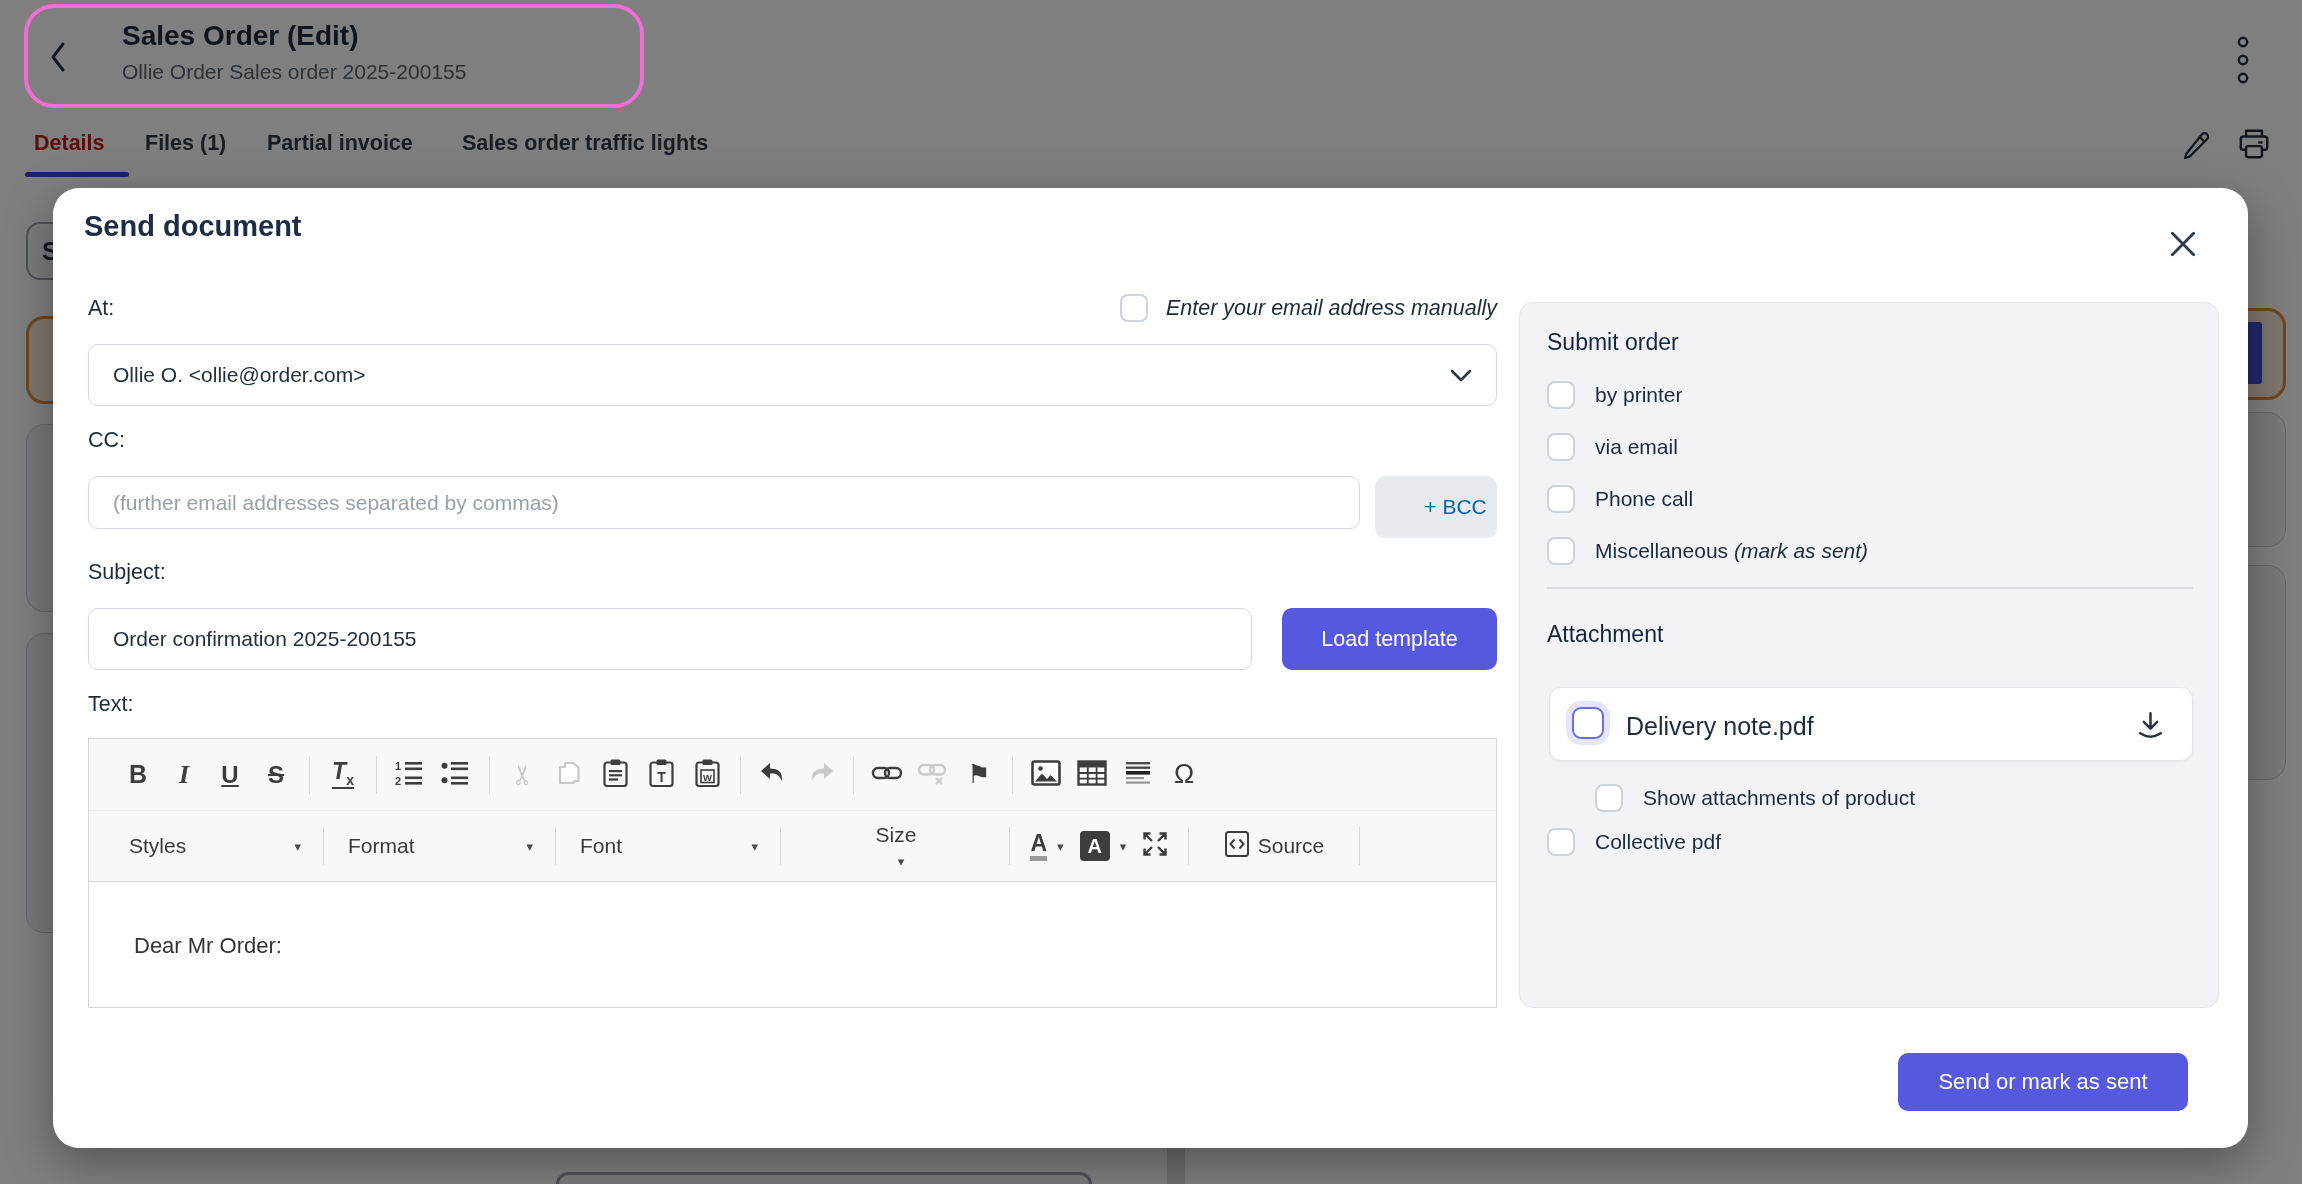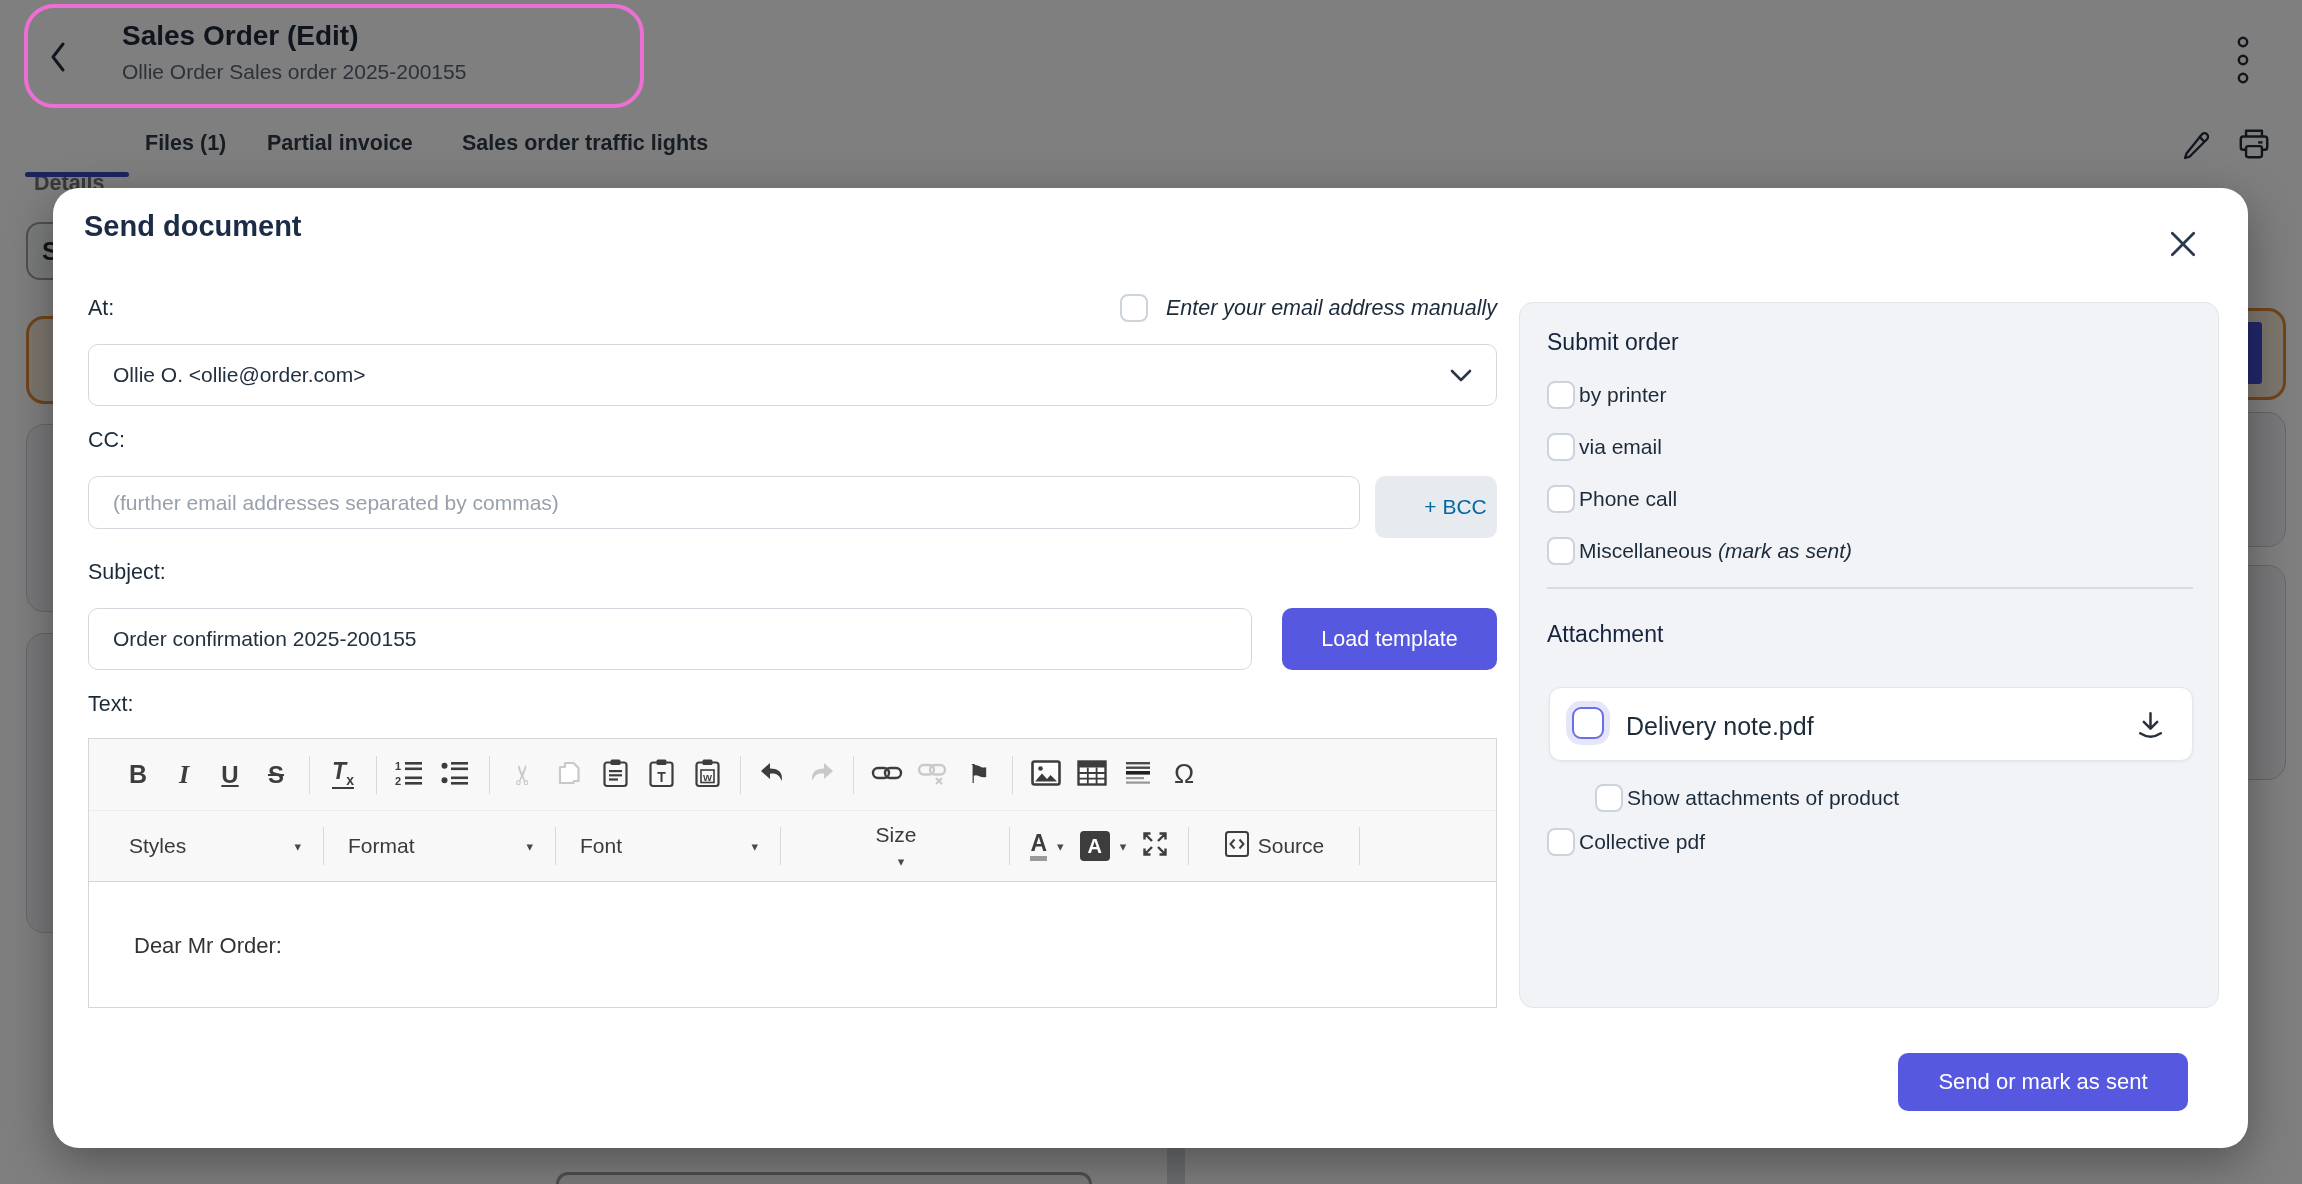--- a/index.html
+++ b/index.html
@@ -5,21 +5,21 @@
   html,body{margin:0;padding:0;width:2302px;height:1184px;overflow:hidden;
     font-family:"Liberation Sans",sans-serif;background:#fff;}
   .stage{position:relative;width:2302px;height:1184px;}
   .abs{position:absolute;box-sizing:border-box;}
 
   
   .base-page{position:absolute;inset:0;background:#fff;}
   .hdr-title{font-size:28px;font-weight:700;color:#212b3a;}
   .hdr-sub{font-size:21px;color:#5a6472;}
   .tab{font-size:21.5px;font-weight:600;color:#2f3a46;cursor:pointer;}
-  .tab.active{color:#737373;margin-top:40px;}
+  .tab.active{color:#b91c1c;}
   .tab-underline{background:#3c49c0;border-radius:3px;}
   .frag{border-radius:18px;background:#f2f3f6;border:1.5px solid #c9ced6;}
   .frag.orange{background:#fbeedd;border:3px solid #e08a3a;}
   .frag.sbox{background:#f7f8f9;border:2px solid #9aa1ab;border-radius:14px;
     font-size:25px;font-weight:700;color:#1f2937;display:flex;align-items:center;padding-left:14px;}
   .bfrag{border:3px solid #9aa0a8;border-radius:12px;background:#fdfdfd;}
 
   
   .overlay{position:absolute;inset:0;background:rgba(0,0,0,0.5);}
   .ring{border:4px solid #ee6fd3;border-radius:30px;}
@@ -65,21 +65,21 @@
   .gA{font-size:23px;font-weight:700;color:#3d3d3d;border-bottom:5px solid #9a9a9a;line-height:1.05;}
   .gAbox{width:30px;height:30px;background:#3d3d3d;color:#fff;border-radius:4px;font-size:20px;
     font-weight:700;display:flex;align-items:center;justify-content:center;}
   .src-lb{font-size:21px;color:#3a3a3a;margin-left:8px;}
   .ed-body{position:absolute;left:0;top:143.5px;right:0;bottom:0;background:#fff;
     font-size:22px;color:#333;padding:50px 0 0 45px;}
 
   
   .panel{background:#f2f3f7;border:1.5px solid #e1e5ea;border-radius:14px;}
   .p-head{font-size:23px;font-weight:400;color:#16243c;}
-  .opt-row{position:absolute;left:27px;display:flex;align-items:center;gap:4px;
+  .opt-row{position:absolute;left:27px;display:flex;align-items:center;gap:20px;
     font-size:21px;color:#1c2b3a;justify-content:flex-end;}
   .divider{height:1.5px;background:#d8dce1;}
   .att-card{background:#fff;border:1.5px solid #e3e6ec;border-radius:12px;
     box-shadow:0 1px 3px rgba(0,0,0,.06);}
   .fname{font-size:25px;color:#1c2b3a;}
 </style>
 </head>
 <body>
 
 <div class="stage">

